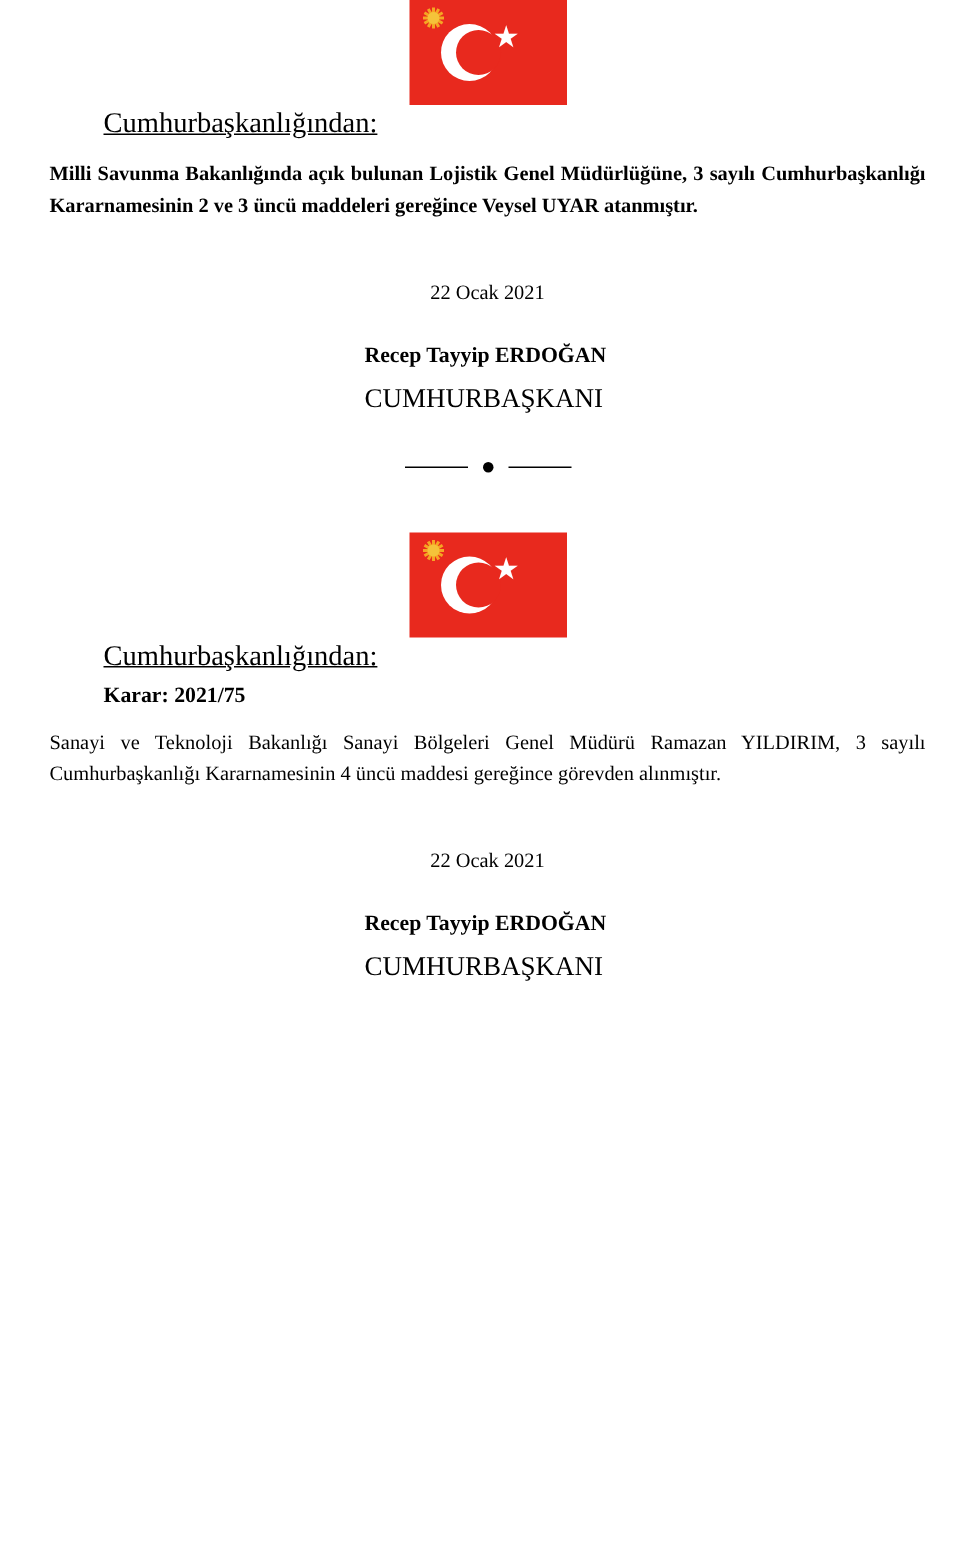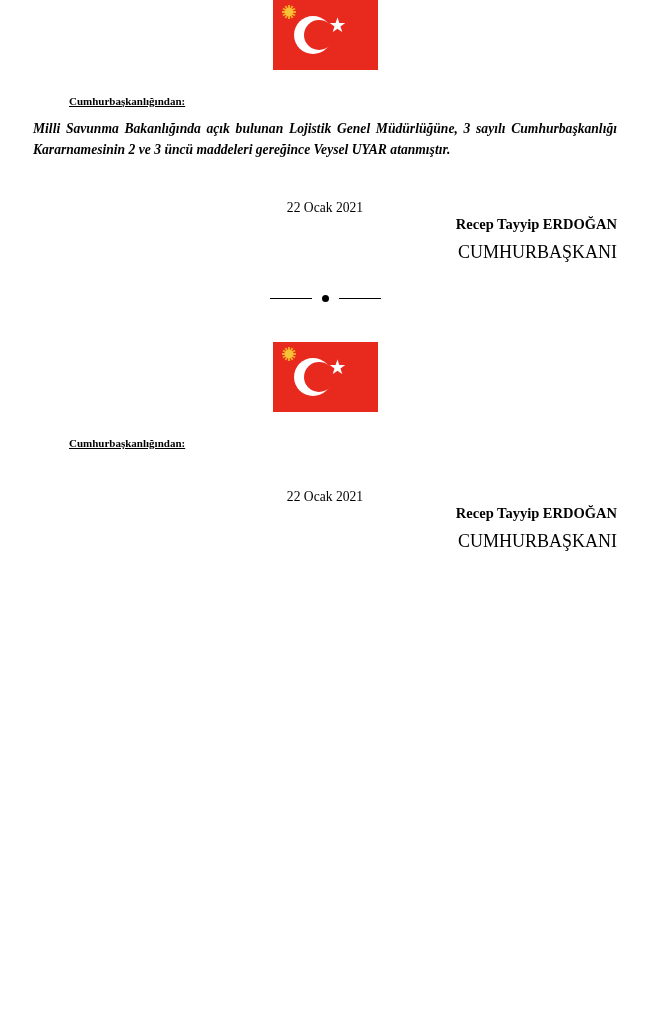--- a/index.html
+++ b/index.html
@@ -90,52 +90,51 @@
   .sunburst .core {
     position: absolute;
     left: 3px;
     top: 3px;
     width: 8px;
     height: 8px;
     border-radius: 50%;
     background: #f5c33a;
   }
   .from-line {
-    margin-top: 25px;
+    margin-top: 2px;
     padding-left: 36px;
-    font-size: 11px;
-    font-weight: bold;
+    font-size: 19px;
   }
   .from-line span {
     text-decoration: underline;
   }
   .karar {
     margin-top: 7px;
     padding-left: 36px;
     font-weight: bold;
     font-size: 14.5px;
   }
   .body-text {
     margin-top: 11px;
     font-size: 13.6px;
     text-align: justify;
     line-height: 1.55;
   }
   .body-text.bold-ish {
     font-weight: bold;
-    font-style: italic;
   }
   .date {
     margin-top: 40px;
     text-align: center;
     font-size: 13.6px;
     font-family: Liberation Serif, serif;
   }
   .signer {
-    text-align: right;
+    margin-top: 26px;
+    text-align: left;
     padding-left: 210px;
   }
   .signer .name {
     font-weight: bold;
     font-size: 14.5px;
   }
   .signer .title {
     margin-top: 9px;
     font-size: 18px;
   }
@@ -225,21 +224,23 @@
         <div class="crescent-outer"></div>
         <div class="crescent-inner"></div>
         <div class="star"></div>
       </div>
     </div>
 
     <div class="from-line">
       <span>Cumhurbaşkanlığından:</span>
     </div>
 
-
+    <div class="karar">Karar: 2021/75</div>
+
+    <div class="body-text">Sanayi ve Teknoloji Bakanlığı Sanayi Bölgeleri Genel Müdürü Ramazan YILDIRIM, 3 sayılı Cumhurbaşkanlığı Kararnamesinin 4 üncü maddesi gereğince görevden alınmıştır.</div>
 
     <div class="date">22 Ocak 2021</div>
 
     <div class="signer">
       <div class="name">Recep Tayyip ERDOĞAN</div>
       <div class="title">CUMHURBAŞKANI</div>
     </div>
   </div>
 
   <div class="spacer-bottom"></div>

